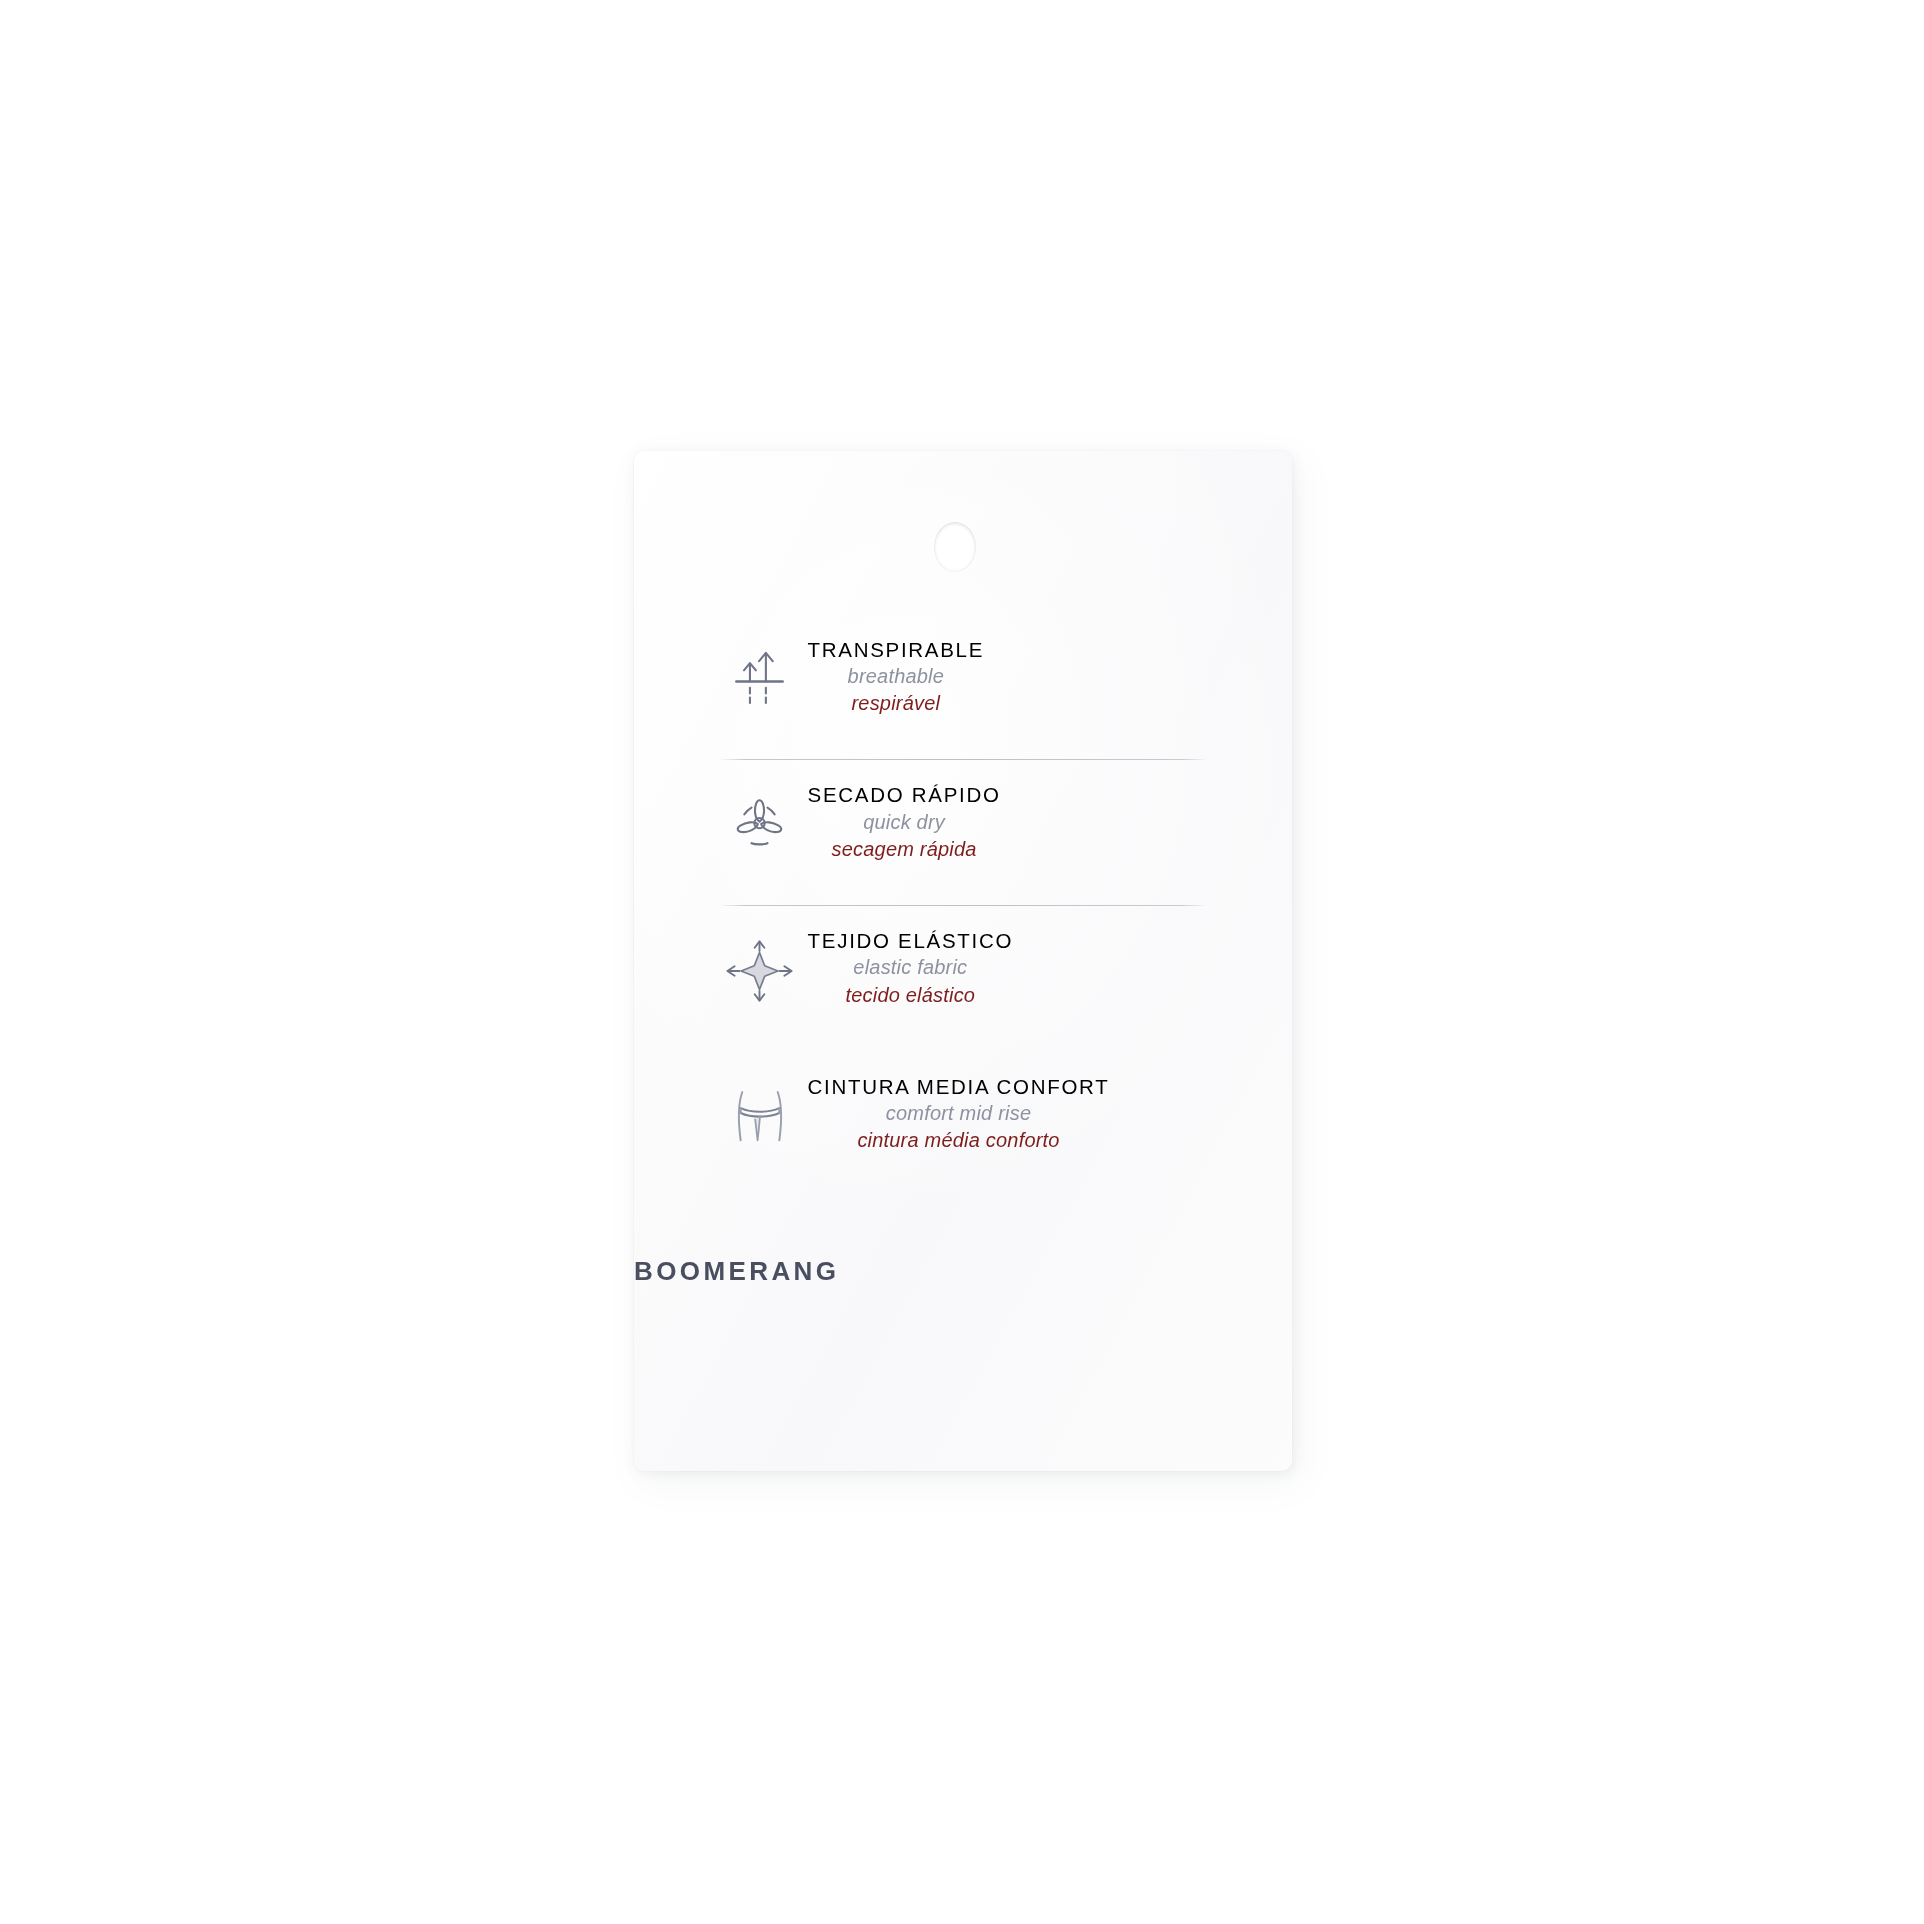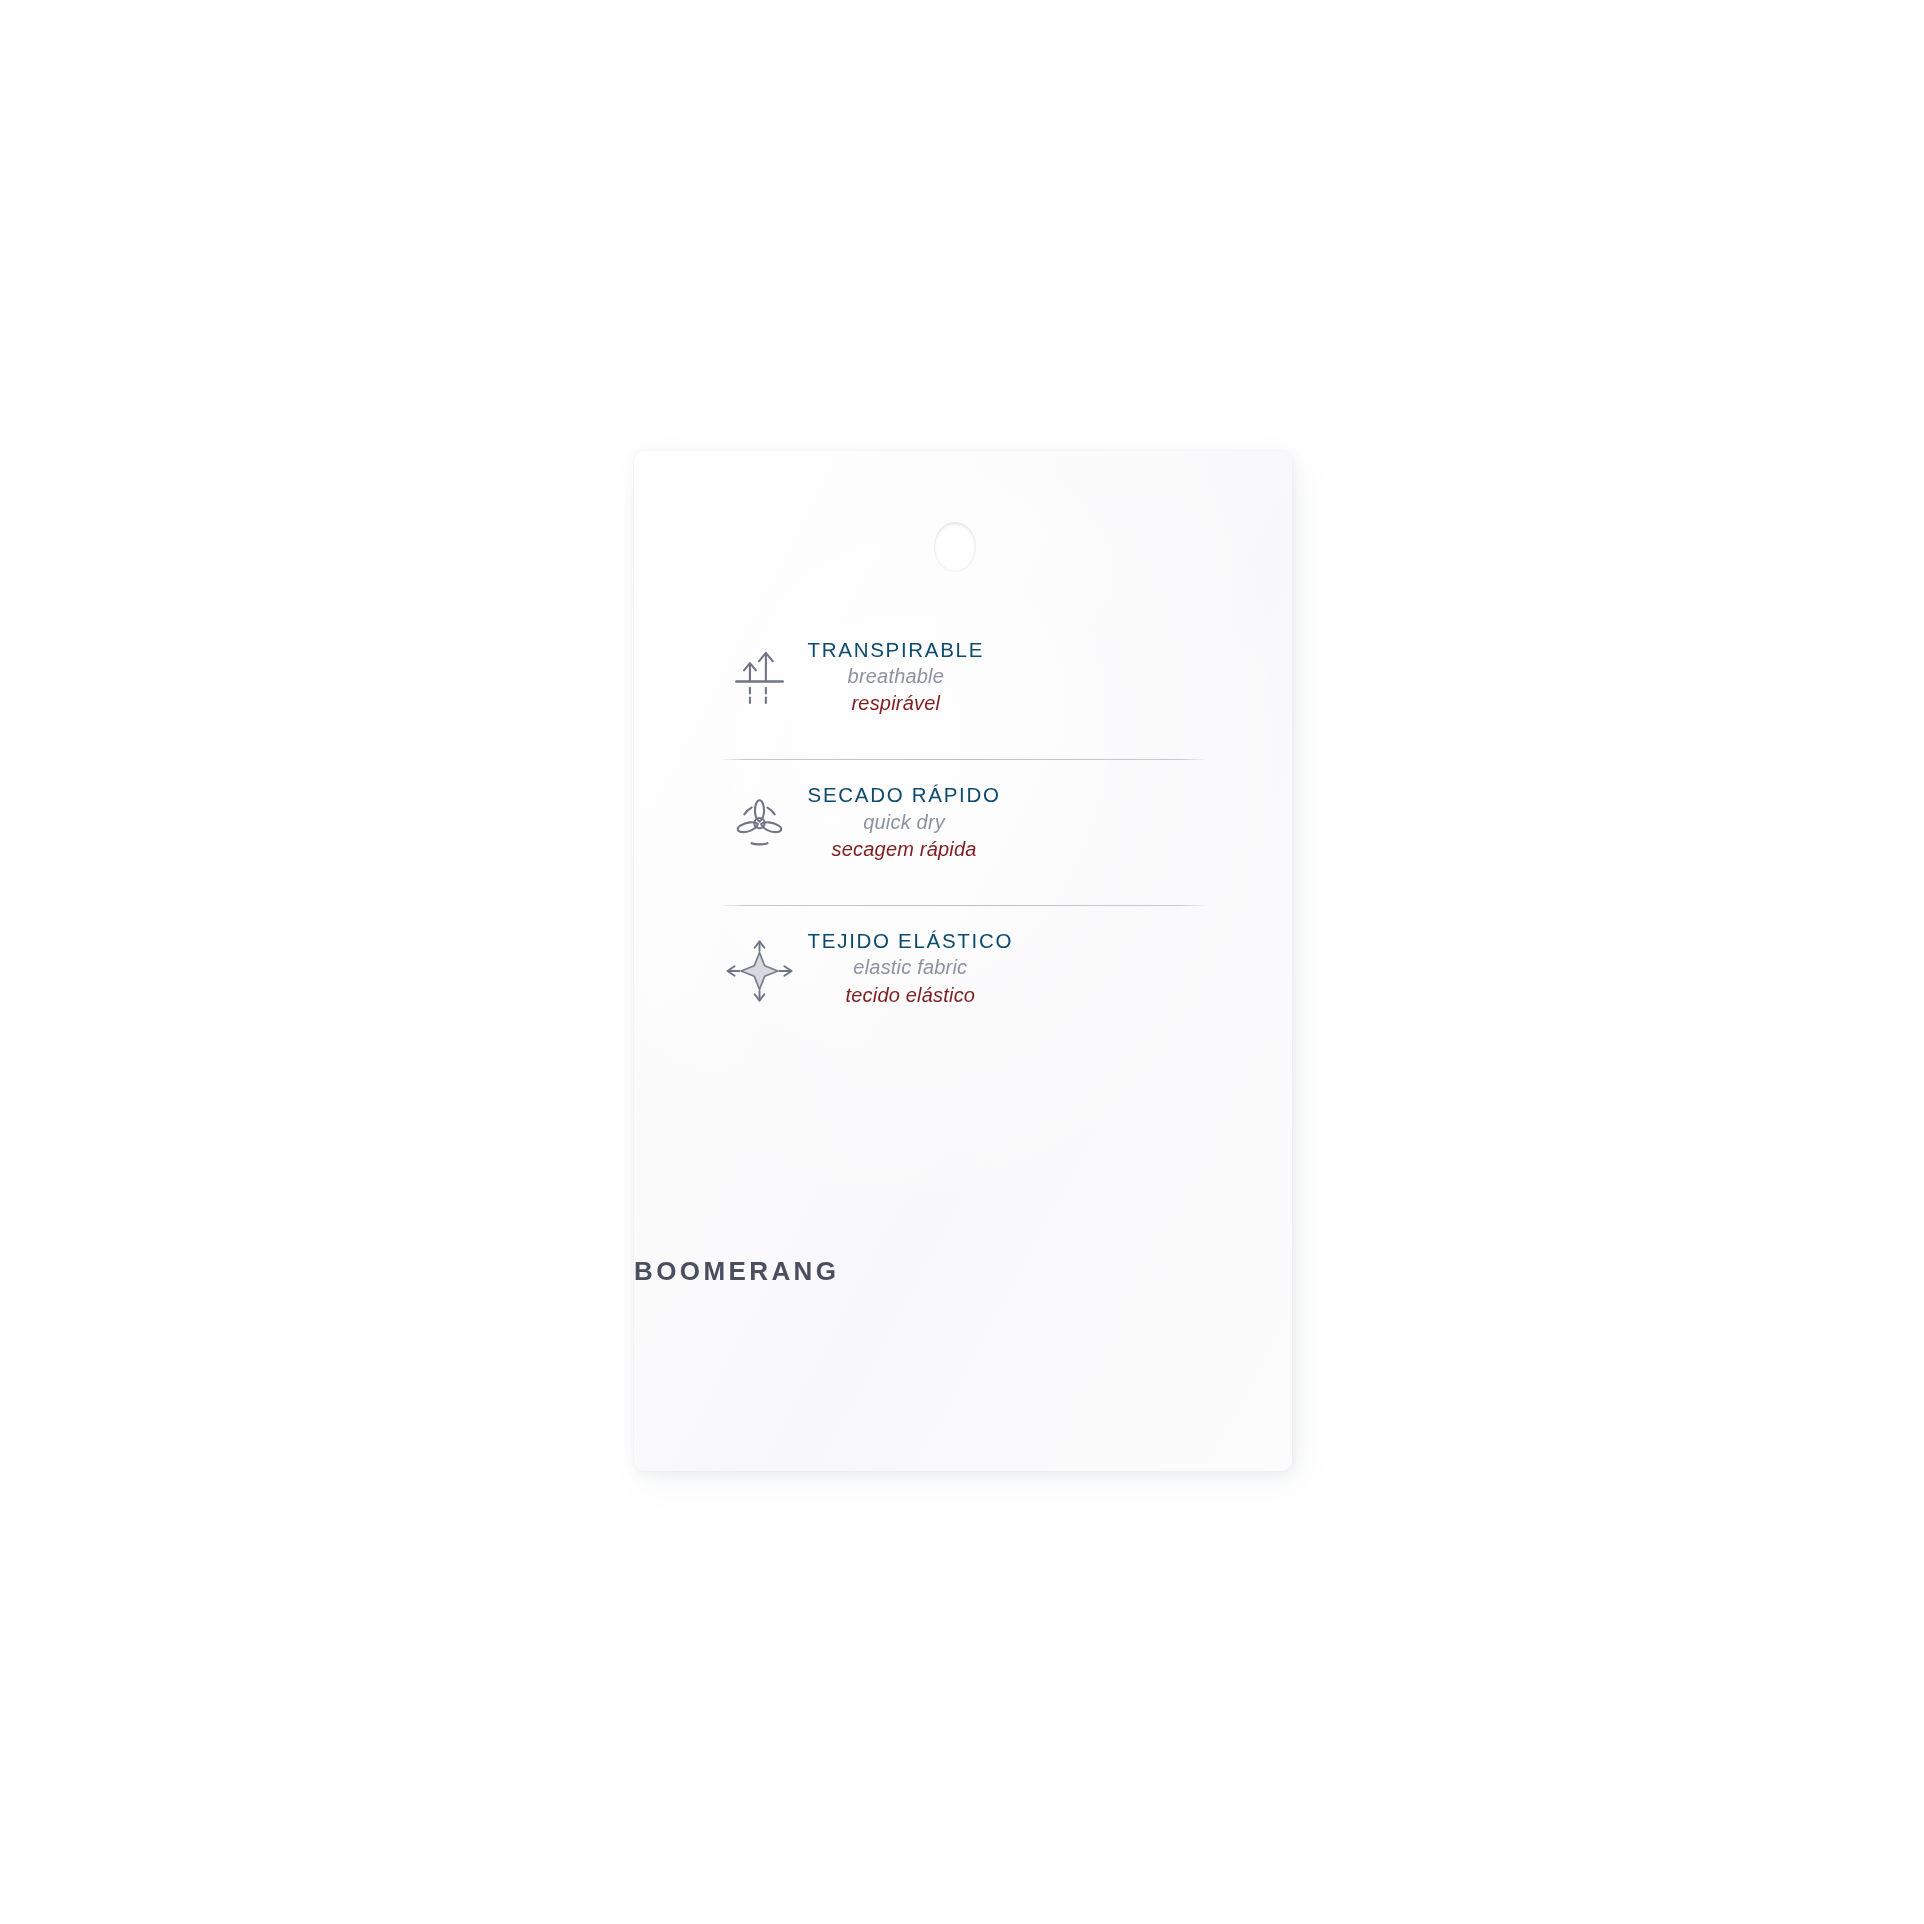--- a/index.html
+++ b/index.html
@@ -100,21 +100,21 @@
   }
   .feature-text {
     padding-left: 9.6px;
     padding-top: 1.6px;
   }
   .feature-title {
     font-family: "Liberation Sans", sans-serif;
     font-size: 20.5px;
     font-weight: 400;
     letter-spacing: 1.7px;
-    color: #0c4a6e;
+    color: #000000;
     line-height: 1.28;
     white-space: nowrap;
   }
   .feature-sub {
     font-family: "Liberation Sans", sans-serif;
     font-size: 20px;
     font-style: italic;
     font-weight: 400;
     letter-spacing: 0.2px;
     color: #8d92a1;
@@ -254,20 +254,44 @@
         <div class="feature-title">TEJIDO ELÁSTICO</div>
         <div class="feature-sub">elastic fabric</div>
         <div class="feature-sub sub-2">tecido elástico</div>
       </div>
     </div>
 
     <div class="row-gap-a"></div>
     <div class="divider"></div>
     <div class="row-gap-b"></div>
 
+    <div class="feature-row">
+      <div class="feature-icon">
+        <svg width="66" height="66" viewBox="0 0 82 82" fill="none" stroke="#9a9faf" stroke-width="2.4" stroke-linecap="round" stroke-linejoin="round">
+
+          <path d="M19 10 C14 24 14 48 17 70"></path>
+
+          <path d="M63 10 C68 24 68 48 65 70"></path>
+
+          <path d="M17 30 C30 36 52 36 65 30" stroke="#7e8394" stroke-width="2.6"></path>
+
+          <path d="M17 36 C30 42 52 42 65 36" stroke="#7e8394" stroke-width="2.6"></path>
+
+          <path d="M17 30 L17 36"></path>
+          <path d="M65 30 L65 36"></path>
+
+          <path d="M41 40 C40 52 39 62 38 70 C37 62 36 52 35 44" fill="#b9bcc8" fill-opacity="0.30" stroke="#9a9faf" stroke-width="2.2"></path>
+        </svg>
+      </div>
+      <div class="feature-text">
+        <div class="feature-title">CINTURA MEDIA CONFORT</div>
+        <div class="feature-sub">comfort mid rise</div>
+        <div class="feature-sub sub-2">cintura média conforto</div>
+      </div>
+    </div>
 
   </div>
 
   <div id="brand">
     <span id="brand-wordmark">BOOMERANG</span>
   </div>
 
 </div>
 
 

